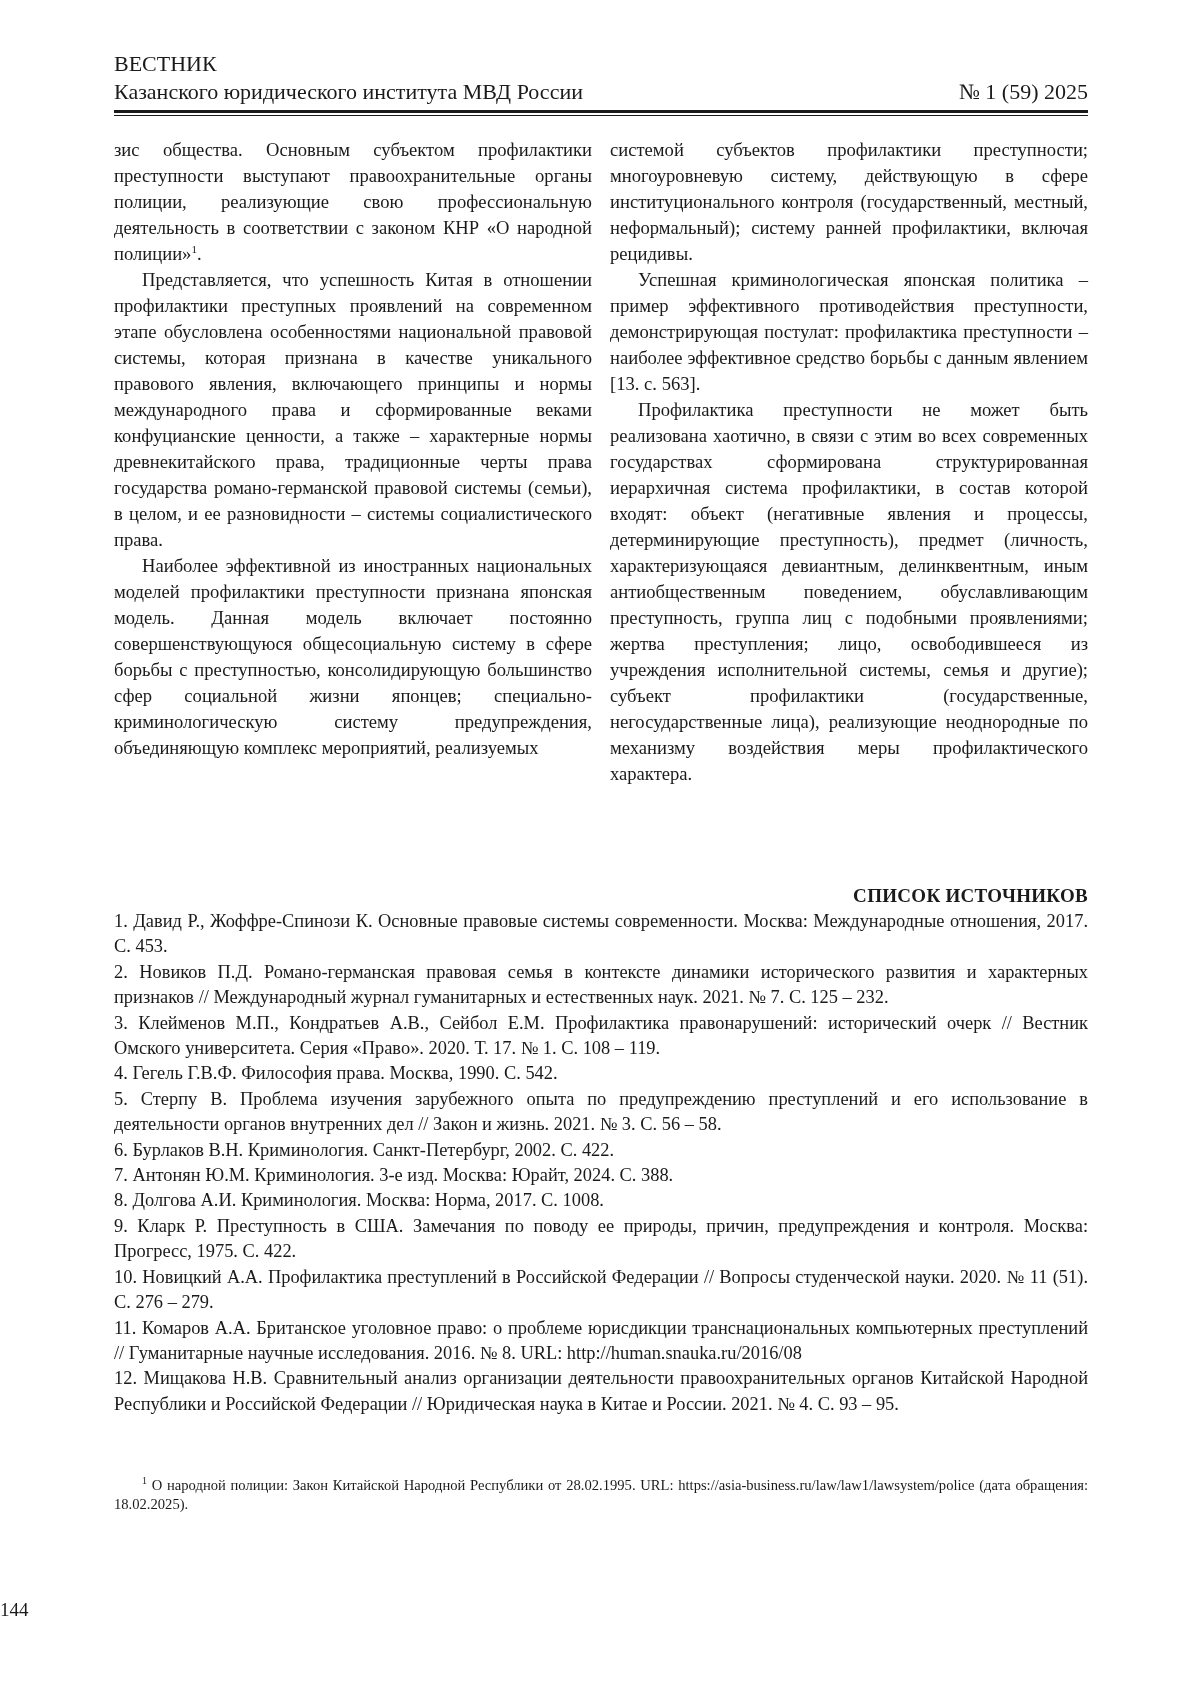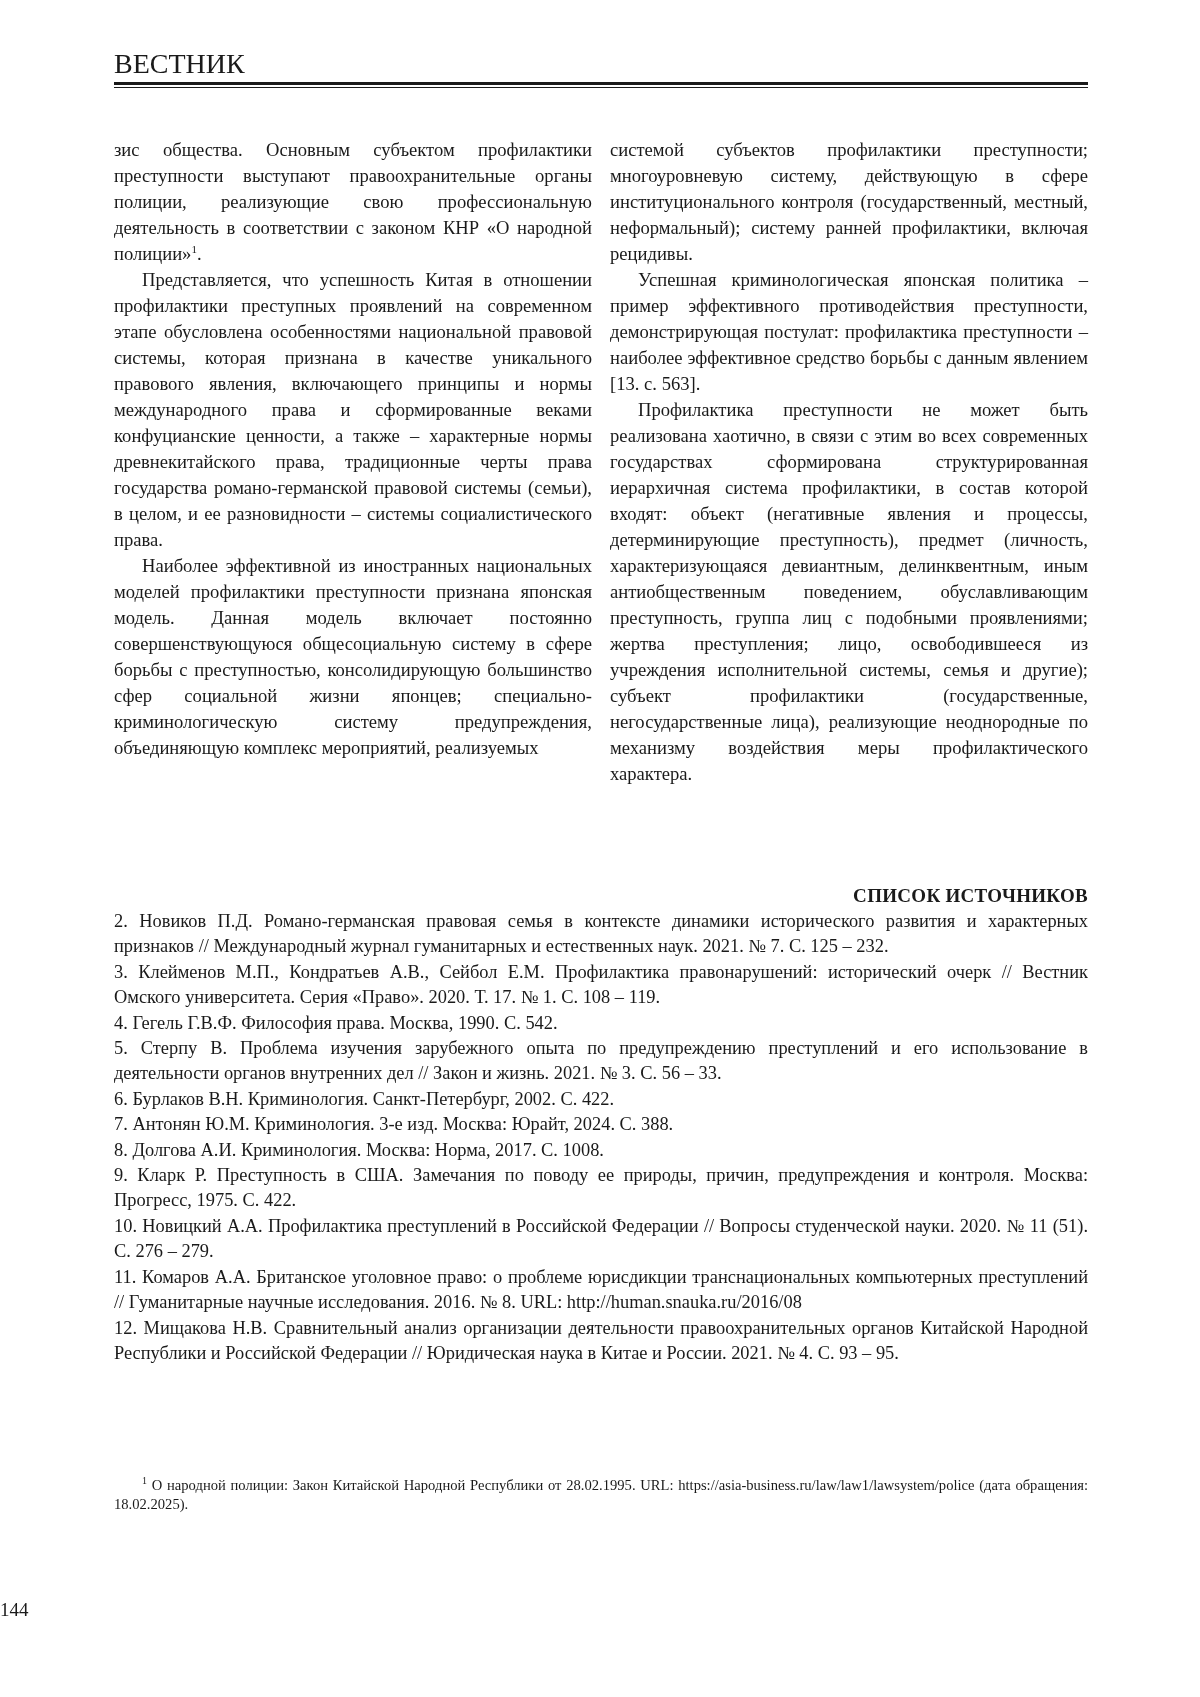--- a/index.html
+++ b/index.html
@@ -1,21 +1,21 @@
 <!DOCTYPE html>
 <html><head>
 <meta charset="utf-8">
 <style>
   html, body { margin: 0; padding: 0; background: #ffffff; }
   body {
     width: 1200px; height: 1697px; position: relative; overflow: hidden;
     font-family: "Liberation Serif", "DejaVu Serif", serif; color: #1a1a1a;
   }
   .header { position: absolute; left: 114px; top: 50px; width: 974px; }
-  .header .title { font-size: 28px; line-height: 28px; letter-spacing: 0; }
+  .header .title { font-size: 22px; line-height: 28px; letter-spacing: 0; }
   .header .row { display: flex; justify-content: space-between; font-size: 22px; line-height: 28px; }
   .header .rule1 { height: 3px; background: #1a1a1a; margin-top: 4px; }
   .header .rule2 { height: 1px; background: #1a1a1a; margin-top: 2px; }
 
   .columns { position: absolute; left: 114px; top: 137px; width: 974px; display: flex; justify-content: space-between; }
   .col { width: 478px; font-size: 18.6px; line-height: 26px; text-align: justify; hyphens: manual; }
   .col p { margin: 0; text-indent: 0; }
   .col p.ind { text-indent: 28px; }
   sup { font-size: 11px; line-height: 0; vertical-align: super; }
 
@@ -26,44 +26,49 @@
 
   .footnote { position: absolute; left: 114px; top: 1476px; width: 974px; font-size: 14.6px; line-height: 19px; text-align: justify; text-indent: 28px; }
   .footnote sup { font-size: 10px; }
   .pagenum { position: absolute; left: 0; width: 1200px; top: 1598px; font-size: 19px; line-height: 24px; }
 </style>
 </head>
 <body>
 
 <div class="header">
   <div class="title">ВЕСТНИК</div>
+  <div class="row">
+    <span>Казанского юридического института МВД России</span>
+    <span>№ 1 (59) 2025</span>
+  </div>
   <div class="rule1"></div>
   <div class="rule2"></div>
 </div>
 
 <div class="columns">
   <div class="col">
     <p><span>зис общества. Основным субъектом профилактики преступности выступают правоохранительные органы полиции, реализующие свою профессиональную деятельность в соответствии с законом КНР «О народной полиции»</span><sup>1</sup><span>.</span></p>
     <p class="ind">Представляется, что успешность Китая в отношении профилактики преступных проявлений на современном этапе обусловлена особенностями национальной правовой системы, которая признана в качестве уникального правового явления, включающего принципы и нормы международного права и сформированные веками конфуцианские ценности, а также – характерные нормы древнекитайского права, традиционные черты права государства романо-германской правовой системы (семьи), в целом, и ее разновидности – системы социалистического права.</p>
     <p class="ind">Наиболее эффективной из иностранных национальных моделей профилактики преступности признана японская модель. Данная модель включает постоянно совершенствующуюся общесоциальную систему в сфере борьбы с преступностью, консолидирующую большинство сфер социальной жизни японцев; специально-криминологическую систему предупреждения, объединяющую комплекс мероприятий, реализуемых</p>
   </div>
   <div class="col">
     <p>системой субъектов профилактики преступности; многоуровневую систему, действующую в сфере институционального контроля (государственный, местный, неформальный); систему ранней профилактики, включая рецидивы.</p>
     <p class="ind">Успешная криминологическая японская политика – пример эффективного противодействия преступности, демонстрирующая постулат: профилактика преступности – наиболее эффективное средство борьбы с данным явлением [13. с. 563].</p>
     <p class="ind">Профилактика преступности не может быть реализована хаотично, в связи с этим во всех современных государствах сформирована структурированная иерархичная система профилактики, в состав которой входят: объект (негативные явления и процессы, детерминирующие преступность), предмет (личность, характеризующаяся девиантным, делинквентным, иным антиобщественным поведением, обуславливающим преступность, группа лиц с подобными проявлениями; жертва преступления; лицо, освободившееся из учреждения исполнительной системы, семья и другие); субъект профилактики (государственные, негосударственные лица), реализующие неоднородные по механизму воздействия меры профилактического характера.</p>
   </div>
 </div>
 
 <div class="refs">
   <h2>СПИСОК ИСТОЧНИКОВ</h2>
   <ol>
+    <li>1. Давид Р., Жоффре-Спинози К. Основные правовые системы современности. Москва: Международные отношения, 2017. С. 453.</li>
     <li>2. Новиков П.Д. Романо-германская правовая семья в контексте динамики исторического развития и характерных признаков // Международный журнал гуманитарных и естественных наук. 2021. № 7. С. 125 – 232.</li>
     <li>3. Клейменов М.П., Кондратьев А.В., Сейбол Е.М. Профилактика правонарушений: исторический очерк // Вестник Омского университета. Серия «Право». 2020. Т. 17. № 1. С. 108 – 119.</li>
     <li>4. Гегель Г.В.Ф. Философия права. Москва, 1990. С. 542.</li>
-    <li>5. Стерпу В. Проблема изучения зарубежного опыта по предупреждению преступлений и его использование в деятельности органов внутренних дел // Закон и жизнь. 2021. № 3. С. 56 – 33.</li>
+    <li>5. Стерпу В. Проблема изучения зарубежного опыта по предупреждению преступлений и его использование в деятельности органов внутренних дел // Закон и жизнь. 2021. № 3. С. 56 – 58.</li>
     <li>6. Бурлаков В.Н. Криминология. Санкт-Петербург, 2002. С. 422.</li>
     <li>7. Антонян Ю.М. Криминология. 3-е изд. Москва: Юрайт, 2024. С. 388.</li>
     <li>8. Долгова А.И. Криминология. Москва: Норма, 2017. С. 1008.</li>
     <li>9. Кларк Р. Преступность в США. Замечания по поводу ее природы, причин, предупреждения и контроля. Москва: Прогресс, 1975. С. 422.</li>
     <li>10. Новицкий А.А. Профилактика преступлений в Российской Федерации // Вопросы студенческой науки. 2020. № 11 (51). С. 276 – 279.</li>
     <li>11. Комаров А.А. Британское уголовное право: о проблеме юрисдикции транснациональных компьютерных преступлений // Гуманитарные научные исследования. 2016. № 8. URL: http://human.snauka.ru/2016/08</li>
     <li>12. Мищакова Н.В. Сравнительный анализ организации деятельности правоохранительных органов Китайской Народной Республики и Российской Федерации // Юридическая наука в Китае и России. 2021. № 4. С. 93 – 95.</li>
   </ol>
 </div>
 

